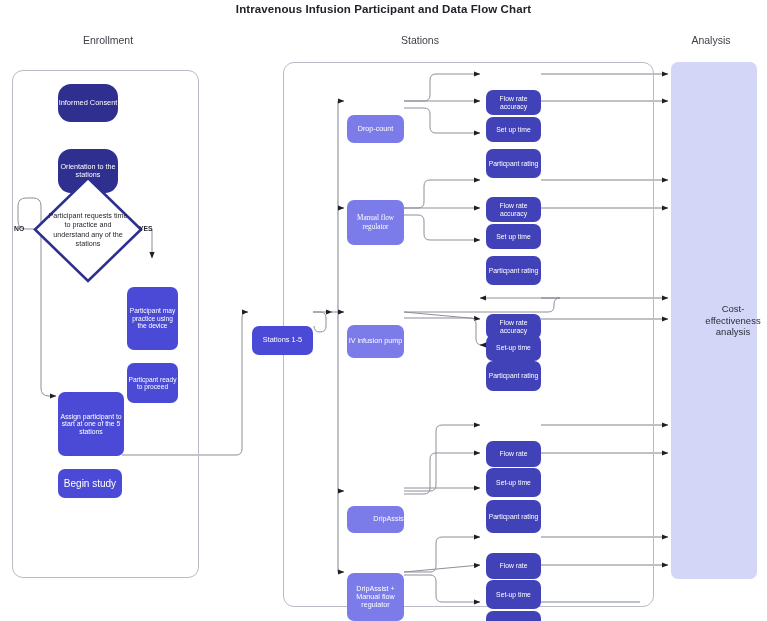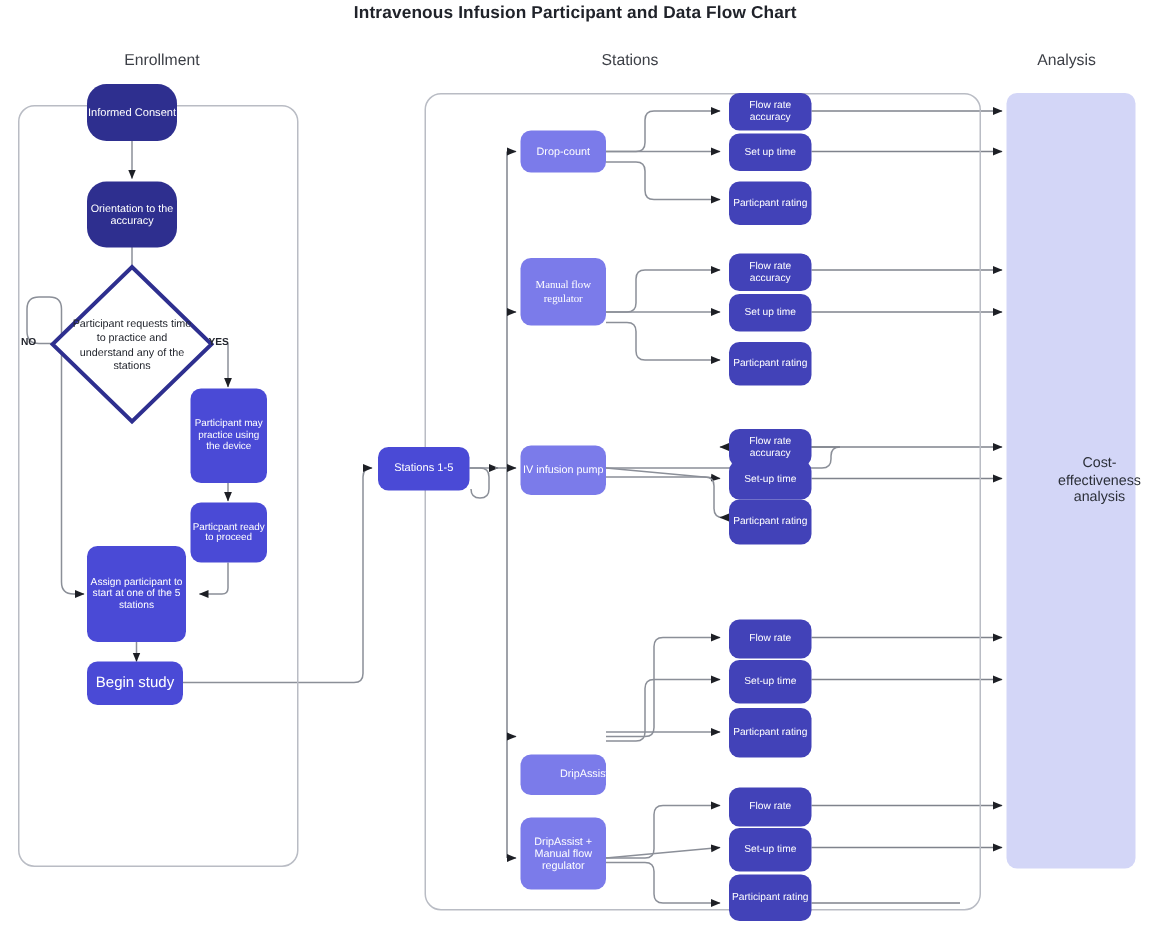--- a/index.html
+++ b/index.html
@@ -25,20 +25,21 @@
   }
 
   svg.wires{position:absolute;left:0;top:0;width:767px;height:621px;overflow:visible;}
 
   .node{
     position:absolute;box-sizing:border-box;
     display:flex;align-items:center;justify-content:center;
     text-align:center;color:#ffffff;
     line-height:1.12;
     border-radius:7px;
+    margin-top:28px;
   }
   .node.pill{border-radius:13px;}
   .n-dark{background:#2e2f8f;}
   .n-mid{background:#4a4ad6;}
   .n-light{background:#7b7bea;}
   .n-outcome{background:#4242b8;border-radius:7px;}
 
   .group-box{
     position:absolute;box-sizing:border-box;
     border:1px solid #b9bcc4;border-radius:11px;
@@ -157,21 +158,21 @@
 
   <div class="analysis-panel" style="left:671px;top:62px;width:86px;height:517px;">
     <span>Cost-effectiveness analysis</span>
   </div>
 
   <div class="node pill n-dark" style="left:58px;top:56px;width:60px;height:38px;font-size:7.4px;">
     <span>Informed Consent</span>
   </div>
 
   <div class="node pill n-dark" style="left:58px;top:121px;width:60px;height:44px;font-size:7.2px;">
-    <span>Orientation to the accuracy</span>
+    <span>Orientation to the stations</span>
   </div>
 
   <div class="diamond-wrap" style="left:33px;top:176px;width:110px;height:107px;">
     <svg class="diamond-shape" viewBox="0 0 110 107">
       <polygon points="55,2 108,53.5 55,105 2,53.5" fill="#ffffff" stroke="#2e2f8f" stroke-width="2.6"></polygon>
     </svg>
     <div class="diamond-label">Participant requests time to practice and understand any of the stations</div>
   </div>
   <div class="edge-label" style="left:14px;top:225px;">NO</div>
   <div class="edge-label" style="left:139px;top:225px;">YES</div>
@@ -198,21 +199,21 @@
 
   <div class="node n-light" style="left:347px;top:87px;width:57px;height:28px;font-size:7.2px;">
     <span>Drop-count</span>
   </div>
   <div class="node n-light" style="left:347px;top:172px;width:57px;height:45px;font-size:7.2px;font-family:Liberation Serif, serif;">
     <span>Manual flow regulator</span>
   </div>
   <div class="node n-light" style="left:347px;top:297px;width:57px;height:33px;font-size:7.2px;">
     <span>IV infusion pump</span>
   </div>
-  <div class="node n-light" style="left:347px;top:503px;width:57px;height:27px;font-size:7.2px;padding-left:28px;">
+  <div class="node n-light" style="left:347px;top:478px;width:57px;height:27px;font-size:7.2px;padding-left:28px;">
     <span>DripAssist</span>
   </div>
   <div class="node n-light" style="left:347px;top:545px;width:57px;height:48px;font-size:7.2px;">
     <span>DripAssist + Manual flow regulator</span>
   </div>
 
   <div class="node n-outcome" style="left:486px;top:62px;width:55px;height:25px;font-size:6.8px;">
     <span>Flow rate accuracy</span>
   </div>
   <div class="node n-outcome" style="left:486px;top:89px;width:55px;height:25px;font-size:6.8px;">

